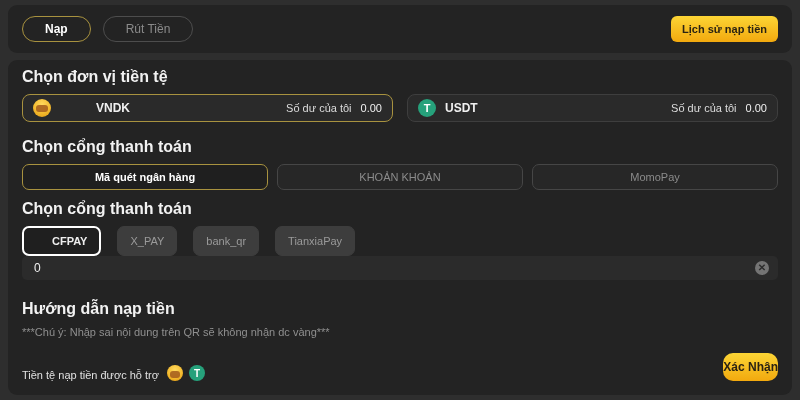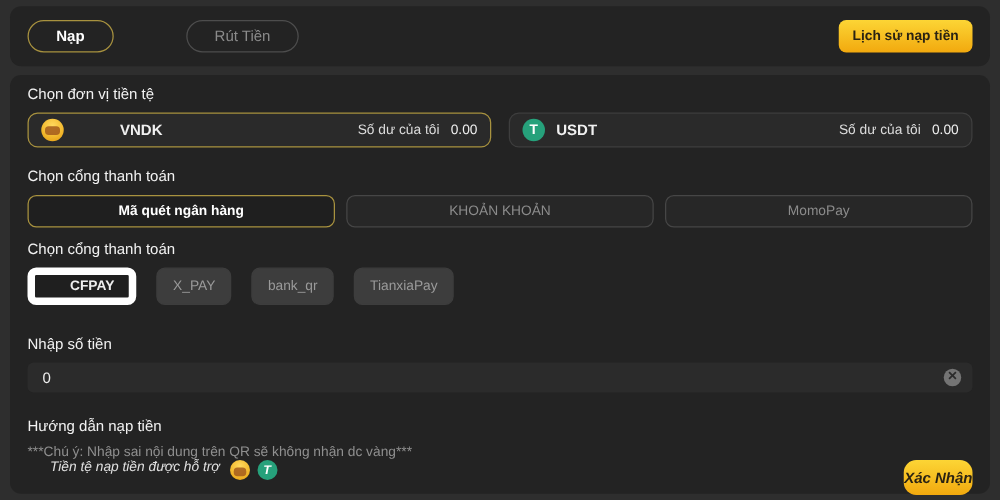--- a/index.html
+++ b/index.html
@@ -8,21 +8,21 @@
     background: #2e2e2e;
     font-family: "Liberation Sans", sans-serif;
     overflow: hidden;
     position: relative;
   }
 
   
   .topbar {
     position: absolute; left: 8px; top: 5px; right: 8px; height: 48px;
     background: #232323; border-radius: 9px;
-    display: flex; align-items: center; padding: 0 14px; gap: 46px;
+    display: flex; align-items: center; padding: 0 14px;
   }
   .pill {
     height: 26px; border-radius: 14px; padding: 0 22px;
     display: flex; align-items: center; justify-content: center;
     font-size: 12px; cursor: pointer; background: transparent;
   }
   .pill.active { border: 1px solid #a8923f; color: #ffffff; font-weight: bold; }
   .pill.inactive { border: 1px solid #4d4d4d; color: #8b8b8b; margin-left: 12px; }
   .history-btn {
     margin-left: auto;
@@ -32,21 +32,21 @@
   }
 
   
   .panel {
     position: absolute; left: 8px; top: 60px; right: 8px; bottom: 5px;
     background: #232323; border-radius: 9px;
     padding: 8px 8px 10px 8px;
     display: flex; flex-direction: column;
   }
   .section-title {
-    font-size: 12px; font-weight: normal; color: #f2f2f2;
+    font-size: 16px; font-weight: bold; color: #f2f2f2;
     margin: 0 6px 8px 6px;
   }
   .mt16 { margin-top: 16px; }
   .mt10 { margin-top: 10px; }
   .mt24 { margin-top: 24px; }
   .mt20 { margin-top: 20px; }
 
   
   .currency-row { display: flex; gap: 14px; margin: 0 6px; }
   .currency-box {
@@ -85,21 +85,21 @@
   .tab.selected { border: 1px solid #a8923f; background: #1f1f1f; color: #ffffff; font-weight: bold; }
   .tab.unselected { border: 1px solid #464646; background: #272727; color: #8b8b8b; }
 
   
   .channels-row { display: flex; gap: 16px; margin: 0 6px; }
   .channel {
     height: 30px; min-width: 54px; padding: 0 12px; border-radius: 7px;
     display: flex; align-items: center; justify-content: center;
     font-size: 11px; cursor: pointer;
   }
-  .channel.selected { border: 6px solid #ffffff; background: #1f1f1f; color: #eeeeee; font-weight: bold; padding-left: 28px; }
+  .channel.selected { border: 2px solid #ffffff; background: #1f1f1f; color: #eeeeee; font-weight: bold; padding-left: 28px; }
   .channel.unselected { background: #3d3d3d; color: #9a9a9a; border: 1px solid #3d3d3d; }
 
   
   .amount-wrap { position: relative; margin: 0 6px; }
   .amount-input {
     width: 100%; height: 24px; background: #2b2b2b; border: none; outline: none;
     border-radius: 5px; color: #f0f0f0; font-size: 12px;
     padding: 0 32px 0 12px; font-family: "Liberation Sans", sans-serif;
   }
   .clear-icon {
@@ -107,21 +107,21 @@
     width: 14px; height: 14px; border-radius: 50%;
     background: #747474; color: #2b2b2b; font-size: 10px; font-weight: bold;
     display: flex; align-items: center; justify-content: center;
     line-height: 1; cursor: pointer;
   }
 
   .guide-note { color: #8f8f8f; font-size: 11px; margin: 0 6px; }
 
   
   .footer-row {
-    margin: auto 6px 4px 24px; display: flex; align-items: flex-start; font-style: italic;
+    margin: auto 6px 4px 6px; display: flex; align-items: flex-end;
   }
   .supported-label { color: #e0e0e0; font-size: 11px; }
   .footer-coins { display: flex; gap: 6px; margin-left: 8px; }
   .footer-coins .coin { width: 16px; height: 16px; font-size: 10px; }
   .confirm-btn {
     margin-left: auto;
     background: linear-gradient(180deg, #fcd535 0%, #f2a90e 100%);
     color: #2a2313; font-size: 12px; font-weight: bold;
     padding: 7px 0; border-radius: 10px; cursor: pointer;
   }
@@ -165,21 +165,20 @@
   </div>
 
   <div class="section-title mt10">Chọn cổng thanh toán</div>
   <div class="channels-row">
     <div class="channel selected">CFPAY</div>
     <div class="channel unselected">X_PAY</div>
     <div class="channel unselected">bank_qr</div>
     <div class="channel unselected">TianxiaPay</div>
   </div>
 
-  <div class="section-title mt24">Nhập số tiền</div>
   <div class="amount-wrap">
     <input class="amount-input" type="text" value="0" style="">
     <span class="clear-icon">✕</span>
   </div>
 
   <div class="section-title mt20">Hướng dẫn nạp tiền</div>
   <div class="guide-note">***Chú ý: Nhập sai nội dung trên QR sẽ không nhận dc vàng***</div>
 
   <div class="footer-row">
     <span class="supported-label">Tiền tệ nạp tiền được hỗ trợ</span>

